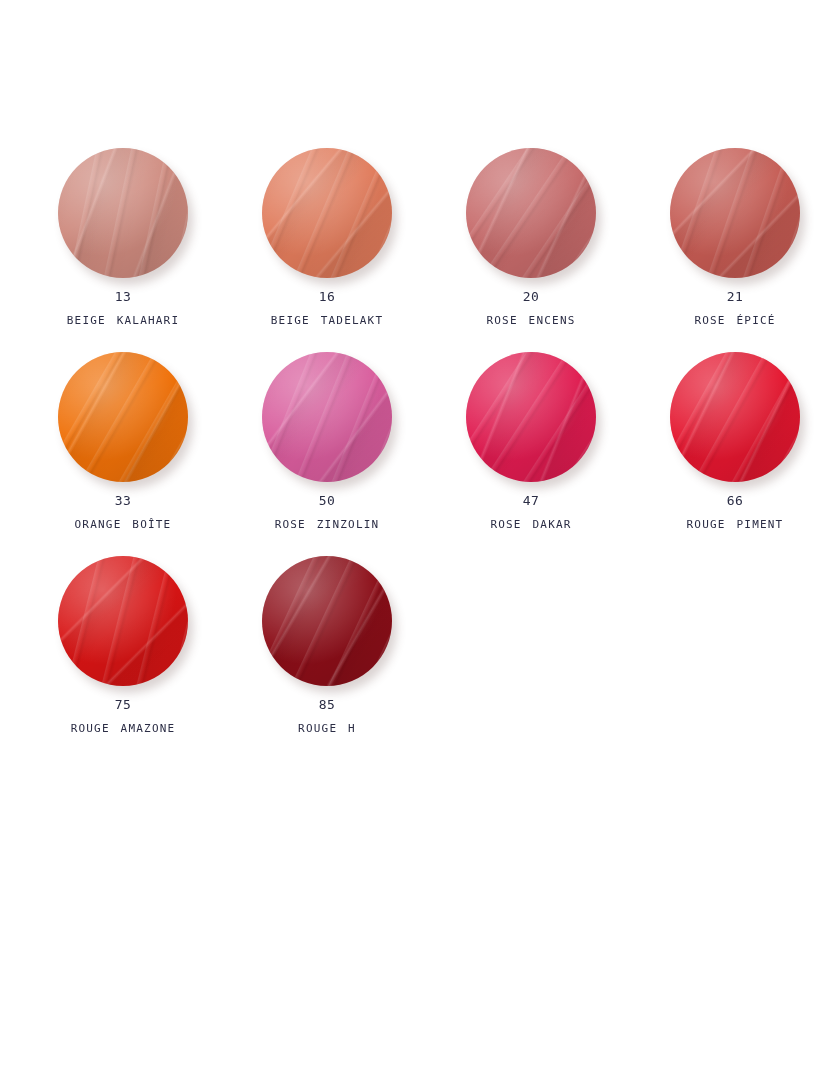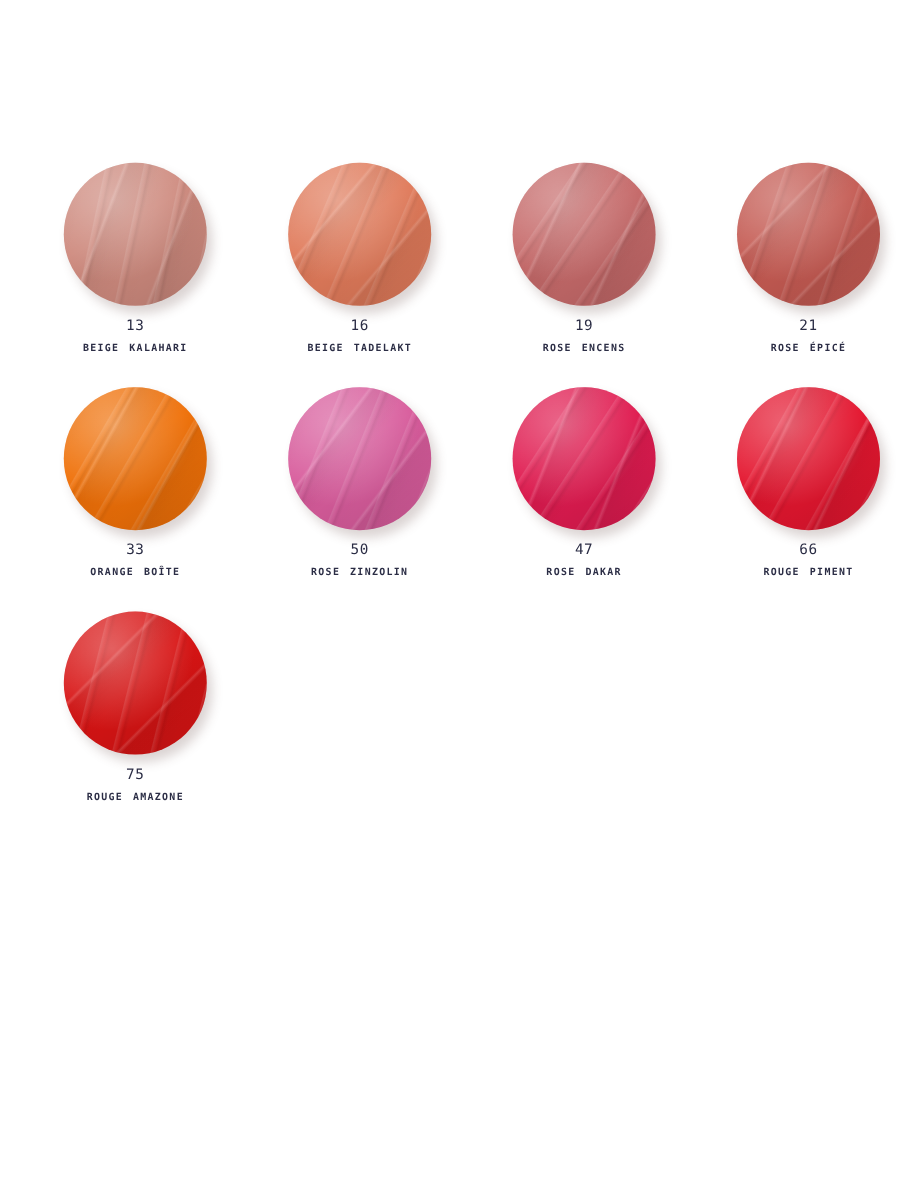--- a/index.html
+++ b/index.html
@@ -105,27 +105,26 @@
 
   .shade-number {
     display: block;
     font-size: 13px;
     letter-spacing: 0.5px;
     color: #2b2d45;
   }
 
   .shade-name {
     display: block;
-    font-size: 13px;
+    font-size: 16px;
     letter-spacing: 1.2px;
     font-variant: small-caps;
     text-transform: lowercase;
     color: #2b2d45;
     white-space: nowrap;
-    font-weight: bold;
   }
   .shade-name::first-letter { }
 </style>
 </head>
 <body>
 
 <div id="shade-grid">
     <div class="shade-cell">
       <div class="swatch-wrap">
         <div class="swatch" style="background: rgb(206, 138, 126);">
@@ -154,21 +153,21 @@
     </div>
     <div class="shade-cell">
       <div class="swatch-wrap">
         <div class="swatch" style="background: rgb(198, 106, 106);">
           <div class="sheen a" style="transform: rotate(9deg);"></div>
           <div class="sheen b" style="transform: rotate(-13deg);"></div>
           <div class="lighting"></div>
         </div>
       </div>
       <div class="shade-caption">
-        <span class="shade-number">19</span>
+        <span class="shade-number">20</span>
         <span class="shade-name">Rose Encens</span>
       </div>
     </div>
     <div class="shade-cell">
       <div class="swatch-wrap">
         <div class="swatch" style="background: rgb(196, 90, 82);">
           <div class="sheen a" style="transform: rotate(-6deg);"></div>
           <div class="sheen b" style="transform: rotate(6deg);"></div>
           <div class="lighting"></div>
         </div>
@@ -236,13 +235,26 @@
           <div class="sheen a" style="transform: rotate(-11deg);"></div>
           <div class="sheen b" style="transform: rotate(7deg);"></div>
           <div class="lighting"></div>
         </div>
       </div>
       <div class="shade-caption">
         <span class="shade-number">75</span>
         <span class="shade-name">Rouge Amazone</span>
       </div>
     </div>
+    <div class="shade-cell">
+      <div class="swatch-wrap">
+        <div class="swatch" style="background: rgb(140, 14, 24);">
+          <div class="sheen a" style="transform: rotate(0deg);"></div>
+          <div class="sheen b" style="transform: rotate(-8deg);"></div>
+          <div class="lighting"></div>
+        </div>
+      </div>
+      <div class="shade-caption">
+        <span class="shade-number">85</span>
+        <span class="shade-name">Rouge H</span>
+      </div>
+    </div>
   </div>
 
 </body></html>

